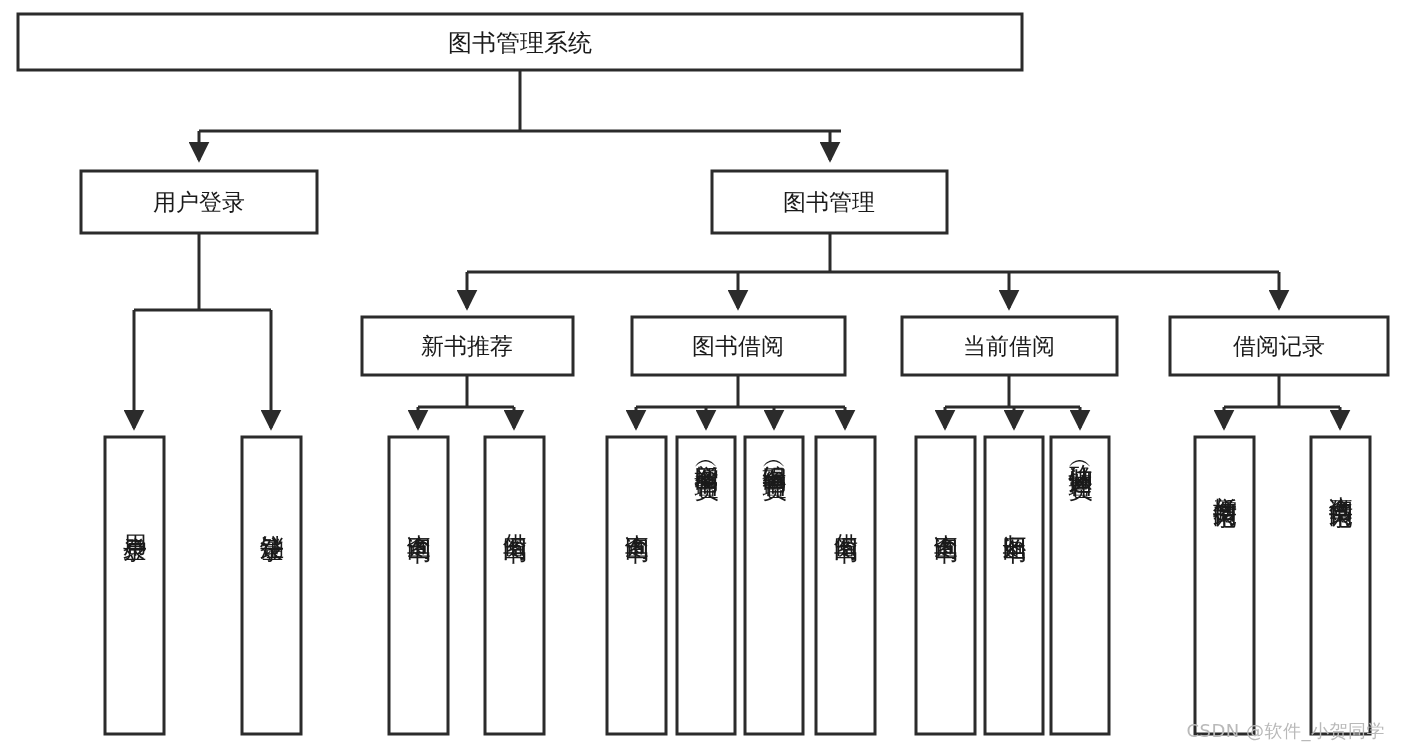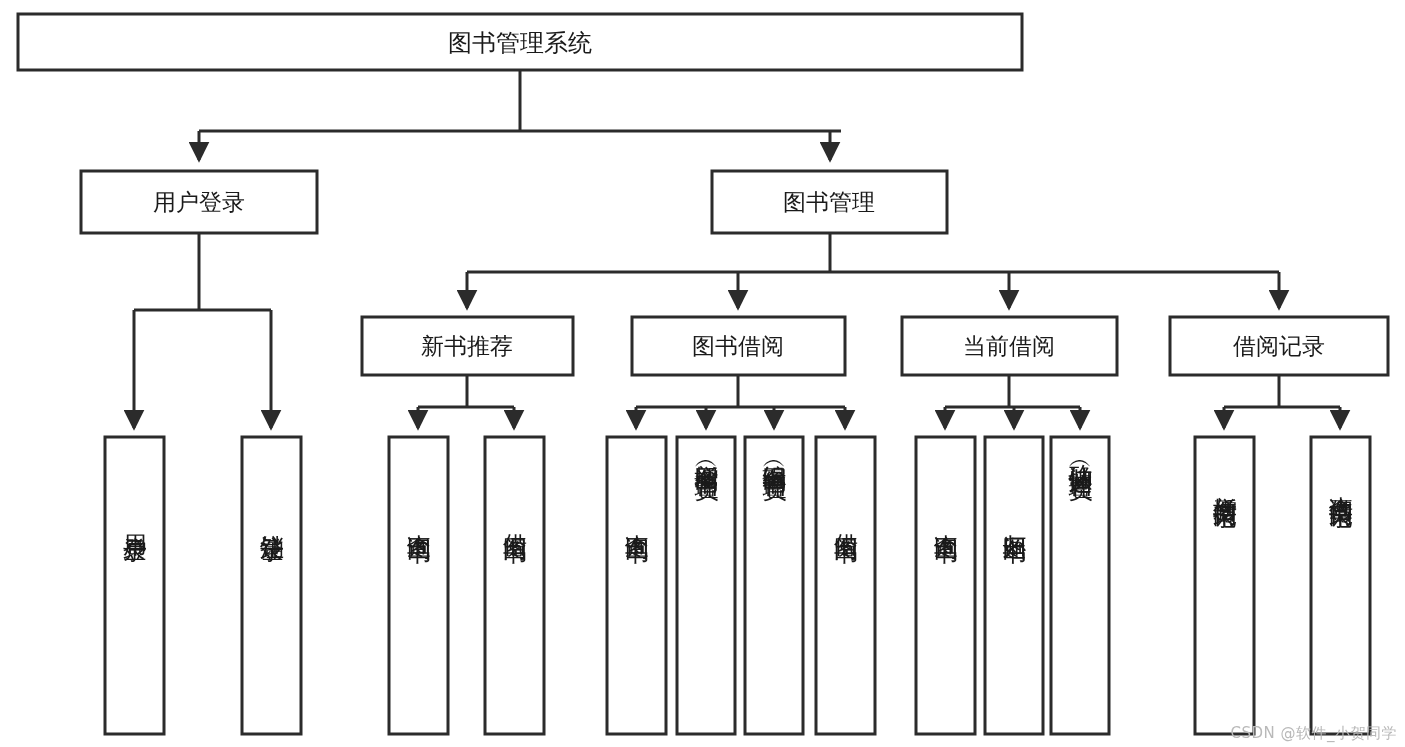--- a/index.html
+++ b/index.html
@@ -59,24 +59,24 @@
     letter-spacing: 2px;
     text-align: center;
     display: flex;
     align-items: center;
     justify-content: flex-start;
     white-space: nowrap;
     pointer-events: none;
   }
   .watermark {
     position: absolute;
-    right: 8px;
+    right: 20px;
     bottom: 4px;
     font-family: "DejaVu Sans", "Liberation Sans", sans-serif;
-    font-size: 15px;
+    font-size: 18px;
     color: #b9b9b9;
     white-space: nowrap;
     letter-spacing: 0.5px;
   }
 </style>
 </head>
 <body>
 
 <div id="diagram-root">
 

